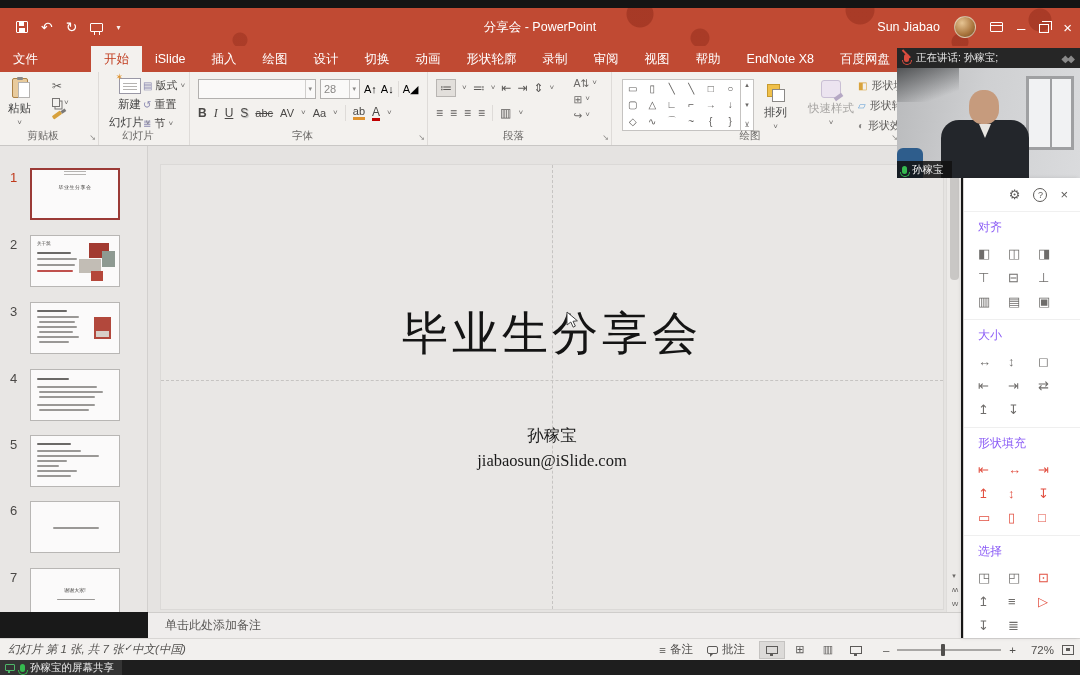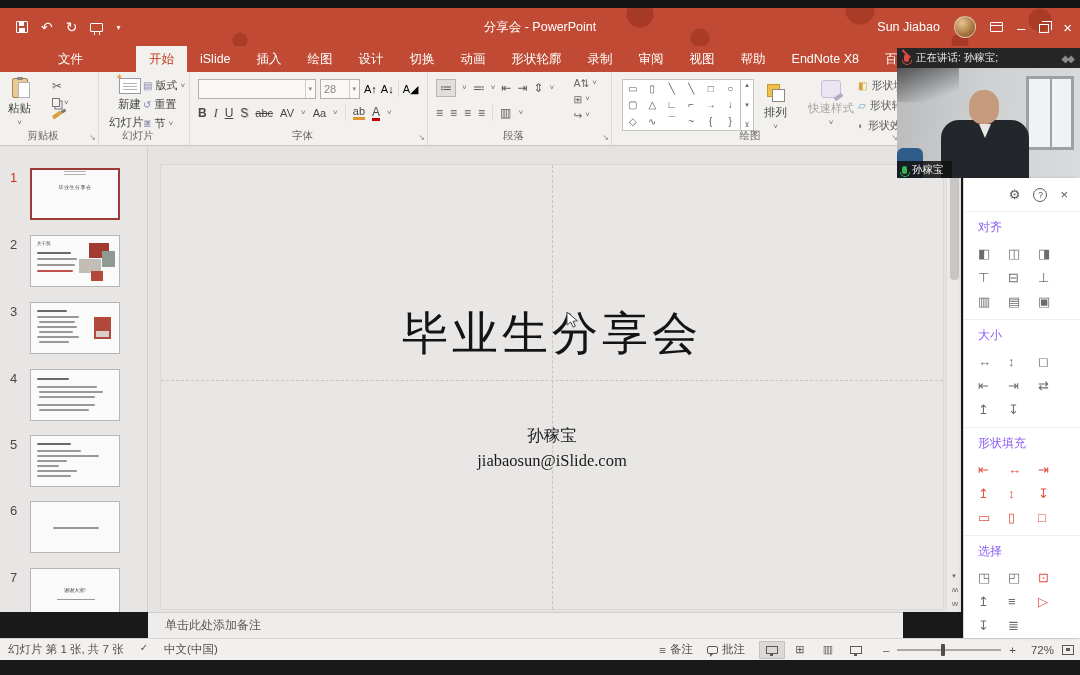--- a/index.html
+++ b/index.html
@@ -147,26 +147,26 @@
   .slide-title { position:absolute; left:0; right:0; top:138px; text-align:center; font-family:"Liberation Serif", serif; font-size:46px; letter-spacing:4px; color:#141414; }
   .slide-sub { position:absolute; left:0; right:0; top:258px; text-align:center; font-family:"Liberation Serif", serif; font-size:16.5px; line-height:25px; color:#1a1a1a; }
   .cursor { position:absolute; left:404px; top:146px; }
 
   .vscroll { position:absolute; left:946px; top:0; width:15px; height:466px; background:#eceae8; border-left:1px solid #dedcda; }
   .vs-up { position:absolute; top:2px; left:0; right:0; text-align:center; font-size:7px; color:#6b6967; }
   .vs-thumb { position:absolute; top:14px; left:3px; width:9px; height:120px; background:#c9c7c5; border-radius:4px; }
   .vs-cluster { position:absolute; bottom:4px; left:0; right:0; display:flex; flex-direction:column; align-items:center; gap:6px; font-size:7px; color:#6b6967; }
   .dbl { letter-spacing:-2px; }
 
-  .notesbar { position:absolute; left:148px; top:612px; width:755px; height:26px; background:#efedec; border-top:1px solid #cfcdcb; display:flex; align-items:center; }
+  .notesbar { position:absolute; left:148px; top:612px; width:813px; height:26px; background:#efedec; border-top:1px solid #cfcdcb; display:flex; align-items:center; }
   .notes-ph { margin-left:17px; font-size:12px; color:#5a5856; }
 
   
   .statusbar { position:absolute; left:0; top:638px; width:1080px; height:22px; background:#f2f0ee; border-top:1px solid #d8d6d4; display:flex; align-items:center; font-size:11.5px; color:#514f4d; }
-  .sb-left { display:flex; align-items:flex-start; gap:16px; margin-left:8px; }
+  .sb-left { display:flex; align-items:flex-start; gap:0; margin-left:8px;font-style:italic; }
   .spell { font-size:10px; color:#514f4d; }
   .sb-right { margin-left:auto; display:flex; align-items:center; gap:14px; margin-right:6px; }
   .sb-btn { display:flex; align-items:center; gap:4px; }
   .bubble { width:11px; height:8px; border:1.5px solid #5c5a58; border-radius:2px; position:relative; }
   .bubble::after { content:""; position:absolute; left:2px; bottom:-4px; border:2px solid transparent; border-top-color:#5c5a58; border-left-color:#5c5a58; }
   .views { display:flex; align-items:center; gap:2px; }
   .vbtn { width:26px; height:18px; display:flex; align-items:center; justify-content:center; font-size:11px; color:#5c5a58; }
   .vbtn.pressed { background:#dcdad8; border:1px solid #c5c3c1; }
   .mon2 { width:12px; height:8px; border:1.5px solid #5c5a58; position:relative; }
   .mon2::after { content:""; position:absolute; left:3px; bottom:-3px; width:3px; height:2px; background:#5c5a58; }
@@ -234,21 +234,21 @@
       <span class="user">Sun Jiabao</span>
       <span class="avatar"></span>
       <span class="winrect"></span>
       <span class="wc">–</span>
       <span class="restore"></span>
       <span class="wc">×</span>
     </div>
   </div>
 
   <div class="tabs">
-    <div style="display:flex;padding-left:45px;">
+    <div style="display:flex;">
       <div class="tab file">文件</div>
         <div class="tab active">开始</div>
         <div class="tab">iSlide</div>
         <div class="tab">插入</div>
         <div class="tab">绘图</div>
         <div class="tab">设计</div>
         <div class="tab">切换</div>
         <div class="tab">动画</div>
         <div class="tab">形状轮廓</div>
         <div class="tab">录制</div>
@@ -586,20 +586,27 @@
         <span class="ztrack">
             <span class="zhandle"></span>
           </span>
         <span>+</span>
         <span class="zpct">72%</span>
         <span class="fit"></span>
       </span>
     </div>
   </div>
 
+  <div class="sharebar">
+    <div class="chip">
+      <span class="scr"></span>
+      <span class="mic"></span>
+      <span class="chip-txt">孙稼宝的屏幕共享</span>
+    </div>
+  </div>
 
   <div class="video">
     <div class="vheader">
       <span class="mic red"></span>
       <span class="vh-label">正在讲话: 孙稼宝;</span>
       <span class="vh-logo">◆◆</span>
     </div>
     <div class="vbody">
       <div class="vdark"></div>
       <div class="vwin"></div>

